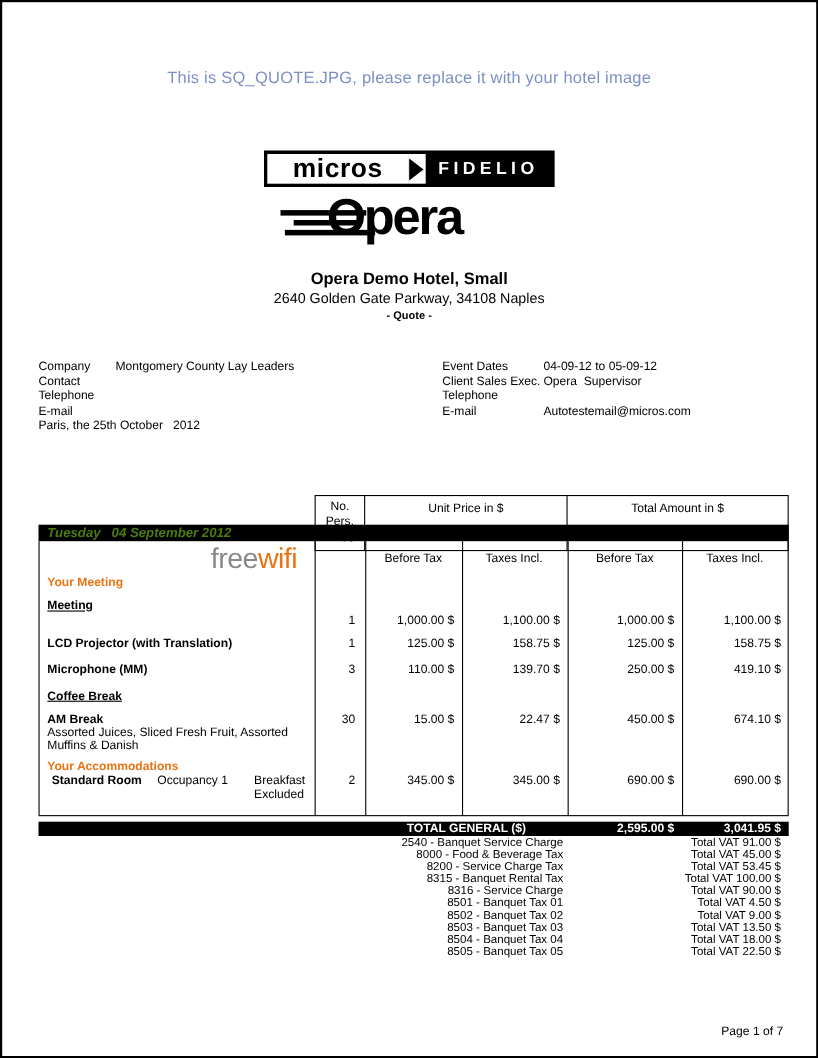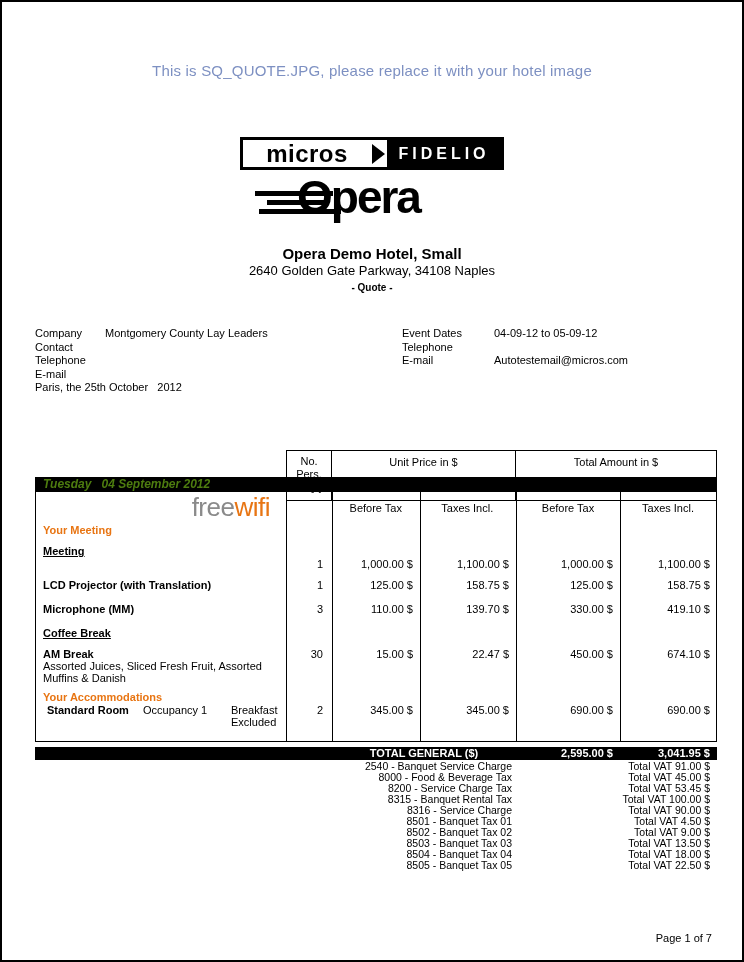--- a/index.html
+++ b/index.html
@@ -139,20 +139,24 @@
       <span></span>
     </div>
   </div>
 
   <div class="abs info info-right">
     <div class="irow">
       <span class="ilabel-r">Event Dates</span>
       <span>04-09-12 to 05-09-12</span>
     </div>
     <div class="irow">
+      <span class="ilabel-r">Client Sales Exec.</span>
+      <span class="pre">Opera  Supervisor</span>
+    </div>
+    <div class="irow">
       <span class="ilabel-r">Telephone</span>
       <span></span>
     </div>
     <div class="irow">
       <span class="ilabel-r">E-mail</span>
       <span>Autotestemail@micros.com</span>
     </div>
   </div>
 
   <div class="abs date-line pre">Paris, the 25th October   2012</div>
@@ -214,21 +218,21 @@
       <div class="c-n2">158.75 $</div>
       <div class="c-n3">125.00 $</div>
       <div class="c-n4">158.75 $</div>
     </div>
 
     <div class="trow r-item">
       <div class="c-desc bold">Microphone (MM)</div>
       <div class="c-qty">3</div>
       <div class="c-n1">110.00 $</div>
       <div class="c-n2">139.70 $</div>
-      <div class="c-n3">330.00 $</div>
+      <div class="c-n3">250.00 $</div>
       <div class="c-n4">419.10 $</div>
     </div>
 
     <div class="trow r-coffee">
       <div class="c-desc"><span class="bold ul">Coffee Break</span></div>
     </div>
 
     <div class="trow r-ambreak">
       <div class="c-desc">
         <div class="bold">AM Break</div>

